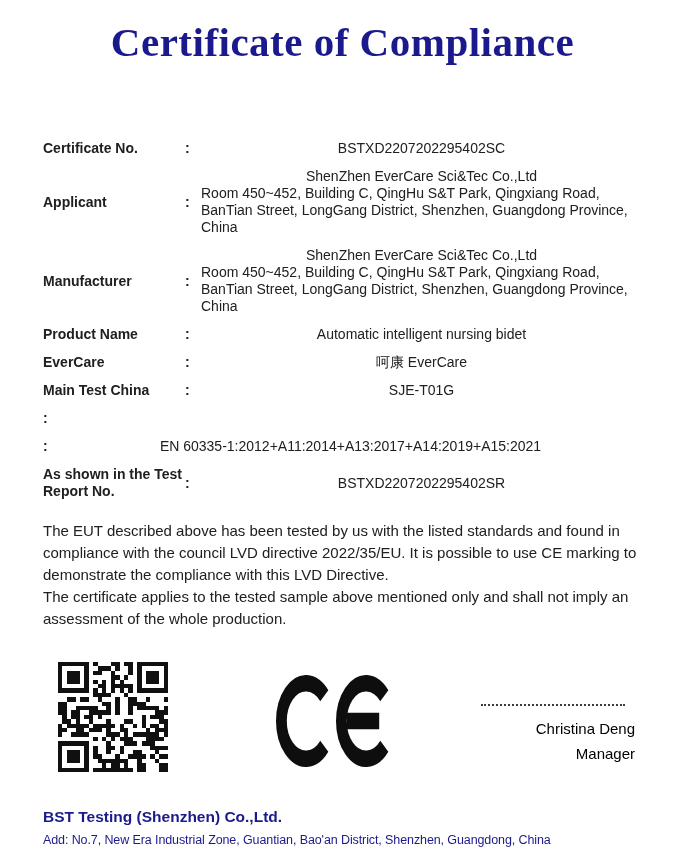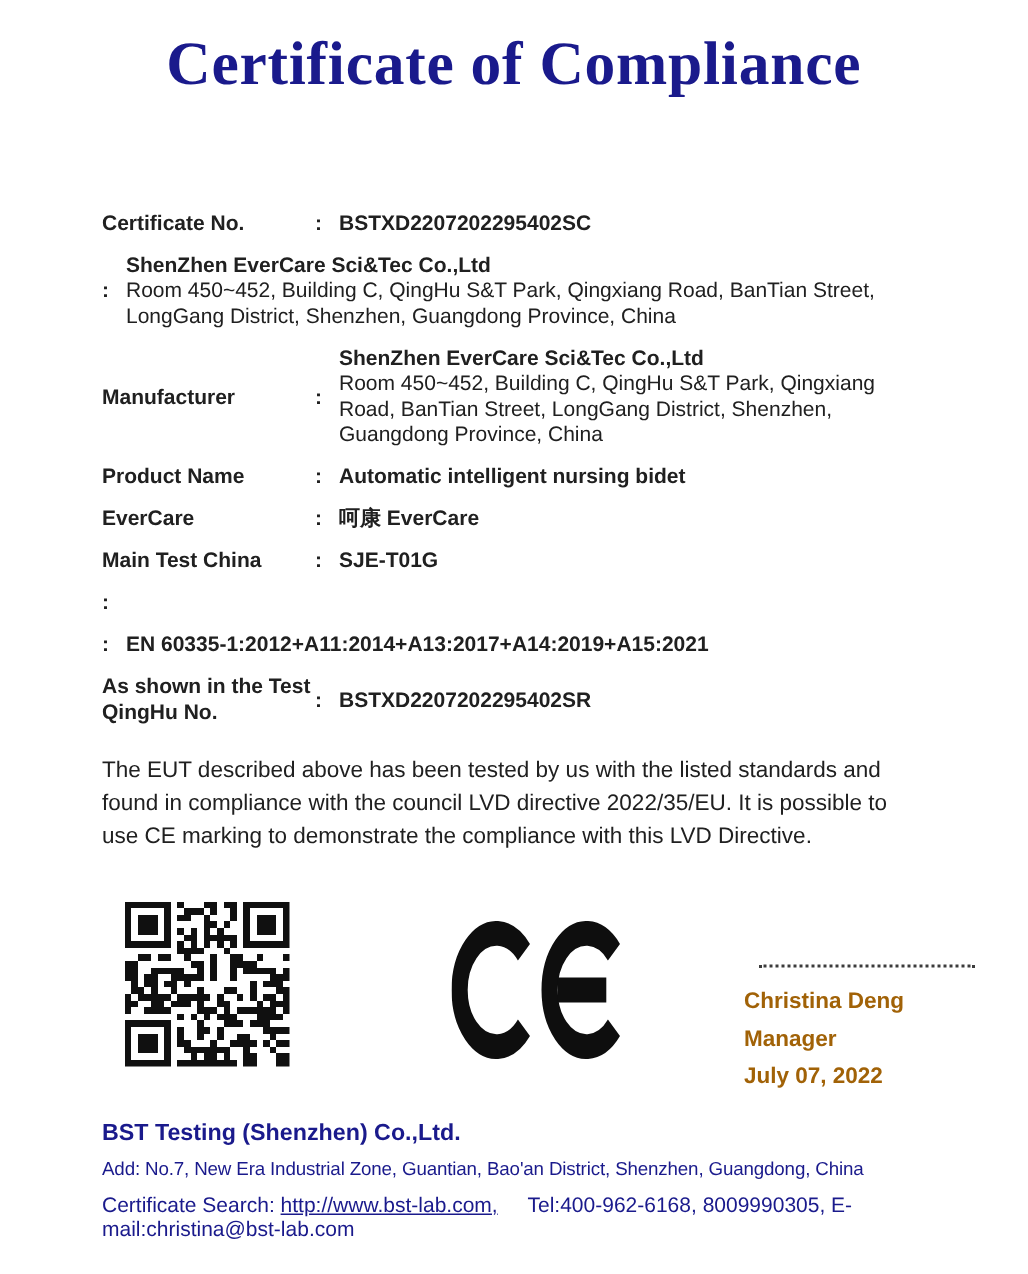--- a/index.html
+++ b/index.html
@@ -1,37 +1,37 @@
 <!DOCTYPE html>
 <html><head>
 <meta charset="utf-8">
 <style>
   html,body { margin:0; padding:0; background:#ffffff; }
   body { width:685px; height:849px; font-family:"Liberation Sans", sans-serif; overflow:hidden; }
-  .page { width:685px; height:849px; padding:0 68px; box-sizing:border-box; background:#fff; }
+  .page { width:685px; height:849px; padding:0 43px; box-sizing:border-box; background:#fff; }
 
   .title { margin:0; padding-top:18px; font-family:"Liberation Serif", serif;
            font-weight:bold; font-size:41px; color:#1a1a8c; text-align:center; letter-spacing:0.5px; }
 
   .fields { margin-top:74px; }
   .row { display:flex; align-items:center; margin-bottom:11px;
          font-size:14px; line-height:17px; color:#202020; }
   .row .label { width:142px; font-weight:bold; flex-shrink:0; }
   .row .colon { width:16px; font-weight:bold; flex-shrink:0; text-align:left; }
   .row .value { flex:1; }
-  .bold { font-weight:bold; }
+  .bold { font-weight:normal;text-align:center; }
 
   .statement { margin-top:20px; font-size:15px; line-height:22px; color:#202020; }
   .statement p { margin:0; }
 
   .marks { position:relative; height:162px; margin-top:14px; }
   .qr   { position:absolute; left:15px;  top:18px; width:110px; height:110px; }
   .ce   { position:absolute; left:233px; top:31px; }
-  .sig  { position:absolute; left:428px; top:50px; width:164px; text-align:left;
-          font-weight:bold; font-size:15px; color:#a16207; }
+  .sig  { position:absolute; left:428px; top:50px; width:164px; text-align:right;
+          font-weight:normal; font-size:15px; color:#000000; }
   .sig-line { height:10px; border-bottom:2px dotted #3c3c3c; margin:0 10px 10px 10px; }
   .sig .sig-text { line-height:25px; }
 
   .footer { margin-top:2px; color:#1a1a8c; }
   .f-company { font-size:15.5px; font-weight:bold; margin-bottom:7px; }
   .f-address { font-size:12.5px; margin-bottom:9px; letter-spacing:-0.1px; }
   .f-search  { font-size:14px; }
   .f-search a { color:#1a1a8c; text-decoration:underline; }
   .f-contact { margin-left:16px; }
 </style>
@@ -44,20 +44,21 @@
 
   <div class="fields">
 
     <div class="row">
       <div class="label">Certificate No.</div>
       <div class="colon">:</div>
       <div class="value bold">BSTXD2207202295402SC</div>
     </div>
 
     <div class="row">
+      <div class="label">Applicant</div>
       <div class="colon">:</div>
       <div class="value">
         <div class="bold">ShenZhen EverCare Sci&amp;Tec Co.,Ltd</div>
         <div>Room 450~452, Building C, QingHu S&amp;T Park, Qingxiang Road, BanTian Street, LongGang District, Shenzhen, Guangdong Province, China</div>
       </div>
     </div>
 
     <div class="row">
       <div class="label">Manufacturer</div>
       <div class="colon">:</div>
@@ -88,29 +89,30 @@
     <div class="row">
       <div class="colon">:</div>
     </div>
 
     <div class="row">
       <div class="colon">:</div>
       <div class="value bold">EN 60335-1:2012+A11:2014+A13:2017+A14:2019+A15:2021</div>
     </div>
 
     <div class="row">
-      <div class="label">As shown in the Test QingHu No.</div>
+      <div class="label">As shown in the Test Report No.</div>
       <div class="colon">:</div>
       <div class="value bold">BSTXD2207202295402SR</div>
     </div>
 
   </div>
 
   <div class="statement">
     <p>The EUT described above has been tested by us with the listed standards and found in compliance with the council LVD directive 2022/35/EU. It is possible to use CE marking to demonstrate the compliance with this LVD Directive.</p>
+    <p>The certificate applies to the tested sample above mentioned only and shall not imply an assessment of the whole production.</p>
   </div>
 
   <div class="marks">
 
     <div class="qr">
       <svg id="qr-svg" viewBox="0 0 25 25" width="110" height="110" shape-rendering="crispEdges" aria-hidden="true">
           <g fill="#101010">
             <rect x="0" y="0" width="1" height="1"></rect>
             <rect x="1" y="0" width="1" height="1"></rect>
             <rect x="2" y="0" width="1" height="1"></rect>
@@ -446,21 +448,20 @@
           <path d="M 180.5 22.6 A 41 41 0 1 0 180.5 77.4"></path>
           <path d="M 118 50 H 172"></path>
         </g>
       </svg>
     </div>
 
     <div class="sig">
       <div class="sig-line"></div>
       <div class="sig-text">Christina Deng</div>
       <div class="sig-text">Manager</div>
-      <div class="sig-text">July 07, 2022</div>
     </div>
 
   </div>
 
   <div class="footer">
     <div class="f-company">BST Testing (Shenzhen) Co.,Ltd.</div>
     <div class="f-address">Add: No.7, New Era Industrial Zone, Guantian, Bao'an District, Shenzhen, Guangdong, China</div>
     <div class="f-search">
       <span>Certificate Search:</span>
       <a href="#">http://www.bst-lab.com,</a>

